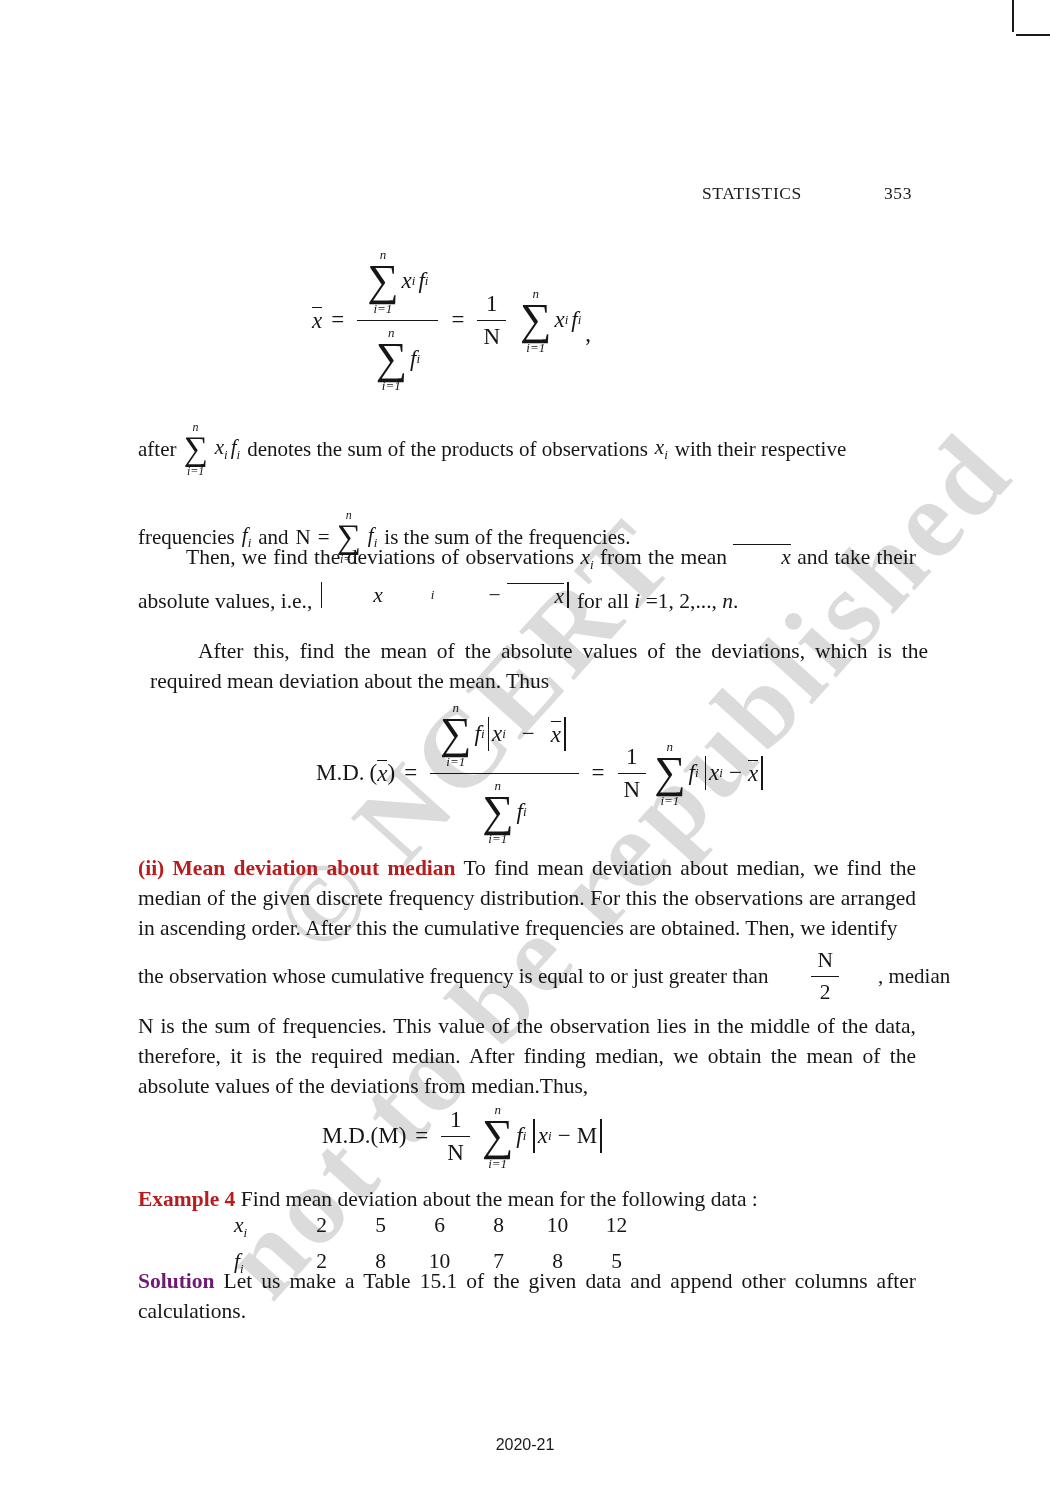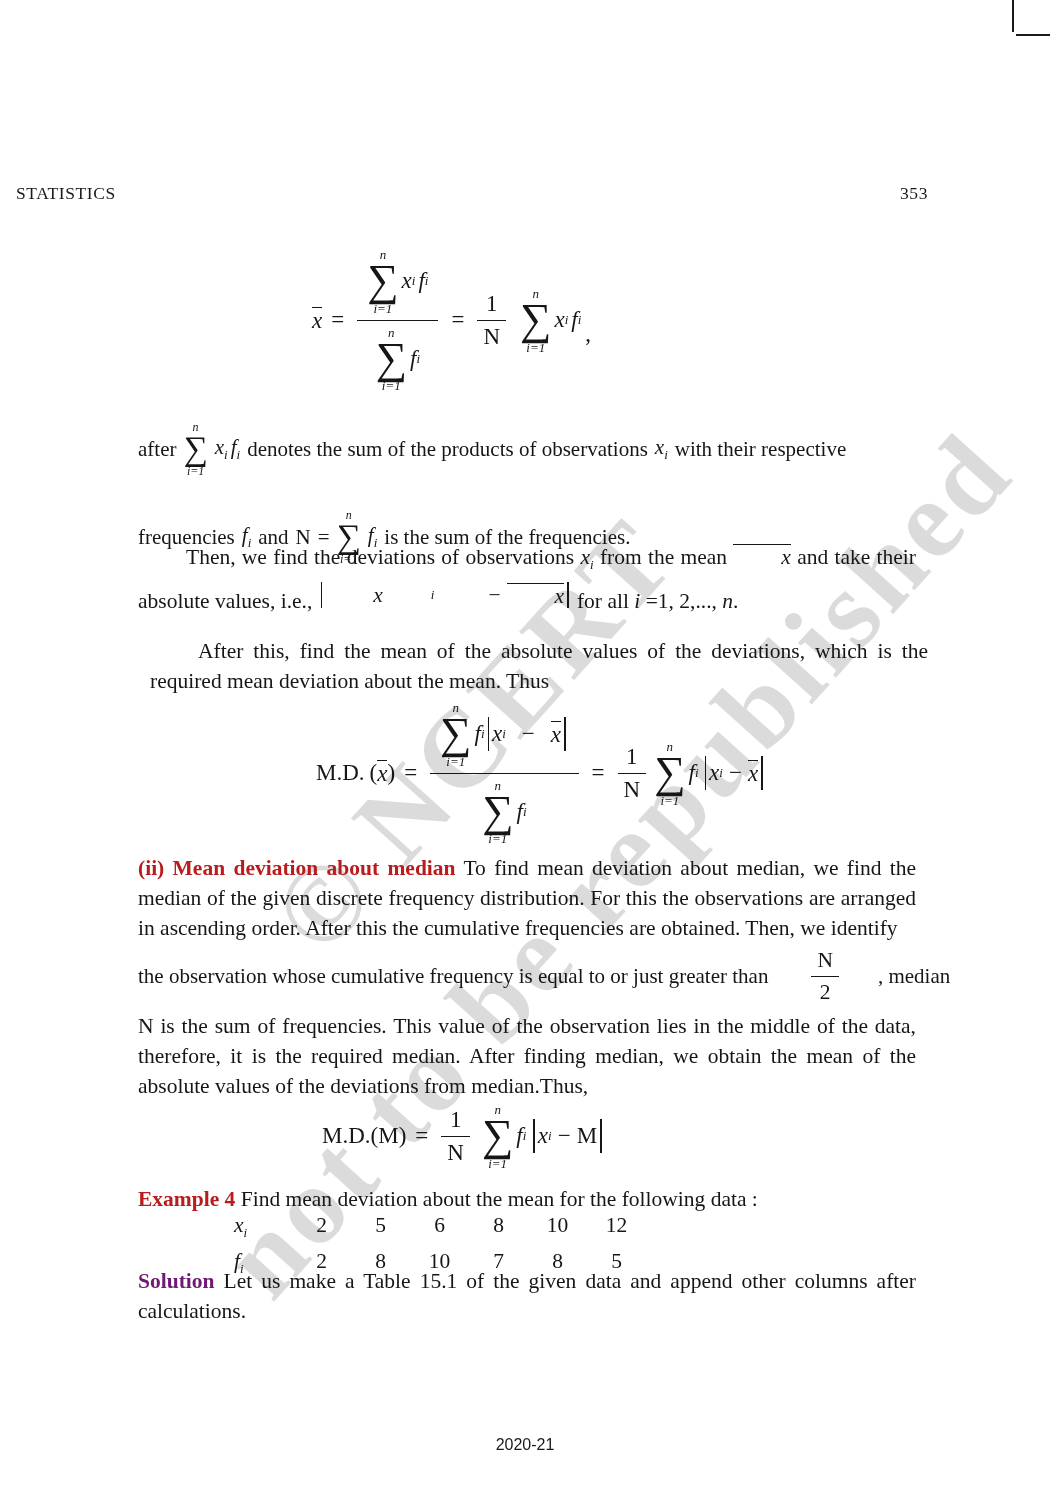--- a/index.html
+++ b/index.html
@@ -21,22 +21,22 @@
     color: rgba(0,0,0,0.14); pointer-events: none; z-index: 0;
   }
 
   
   .crop-v { position:absolute; left:1012px; top:0; width:2px; height:32px; background:#1a1a1a; }
   .crop-h { position:absolute; left:1016px; top:34px; width:34px; height:2px; background:#1a1a1a; }
 
   
   .header {
     position:absolute; top:183px; left:0; width:912px;
-    display:flex; justify-content:space-between; gap:62px;
-    font-size:17.5px; letter-spacing:0.6px; color:#1a1a1a;margin-left:16px;
+    display:flex; justify-content:flex-end; gap:82px;
+    font-size:17.5px; letter-spacing:0.6px; color:#1a1a1a;
   }
   .footer {
     position:absolute; top:1436px; left:0; width:1050px; text-align:center;
     font-family:"Liberation Sans", sans-serif; font-size:16px; color:#1a1a1a;
   }
 
   
   .bodytext { font-size:21.5px; line-height:30px; width:778px; text-align:justify; }
   .indent { text-indent:48px; }
   .flexline { display:flex; align-items:center; white-space:nowrap; font-size:21px; gap:7px; }

